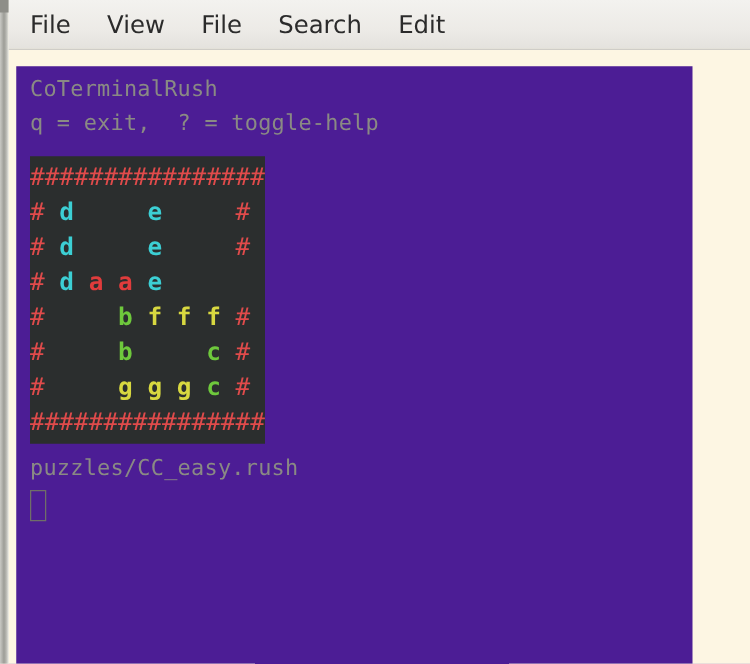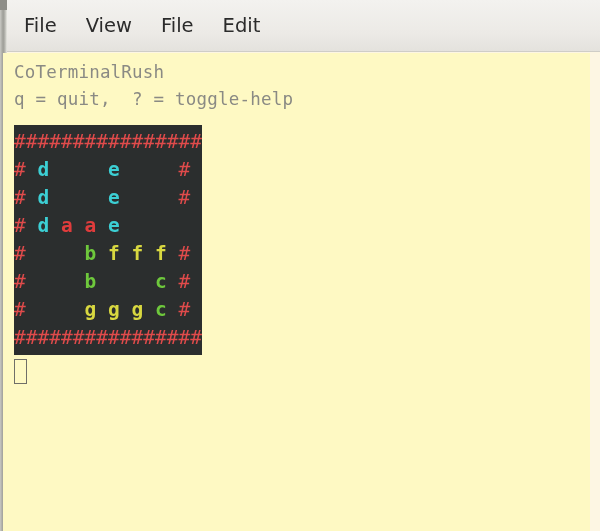--- a/index.html
+++ b/index.html
@@ -30,44 +30,44 @@
     position: absolute;
     left: 0; top: 0;
     width: 7px; height: 10px;
     background: #8e8e88;
   }
 
   
   .menubar {
     position: absolute;
     left: 7px; top: 0;
-    width: 593px; height: 52px;
+    width: 593px; height: 40px;
     background: linear-gradient(to bottom, #f3f2ef 0%, #eceae6 65%, #e4e2dd 100%);
     border-bottom: 1px solid #cfcdc7;
     display: flex;
     align-items: center;
     padding-left: 17px;
     box-sizing: border-box;
   }
   .menu-item {
     font-family: "DejaVu Sans", sans-serif;
     font-size: 19.5px;
     color: #2b2b2b;
     margin-right: 29px;
     line-height: 1;
     white-space: nowrap;
     cursor: default;
   }
 
   
   .terminal {
     position: absolute;
-    left: 3px; top: 53px;
-    width: 587px; height: 478px;
-    background: #fef9c3;
+    left: 13px; top: 53px;
+    width: 541px; height: 478px;
+    background: #4c1d95;
     padding: 6px 0 0 11px;
     box-sizing: border-box;
     font-family: "DejaVu Sans Mono", monospace;
   }
 
   .help-block {
     font-family: "DejaVu Sans Mono", monospace;
     font-size: 17.5px;
     line-height: 27px;
     color: #8a8a84;
@@ -126,26 +126,28 @@
 <div class="window">
 
   <div class="left-rail">
     <div class="left-rail-top"></div>
   </div>
 
   <div class="menubar" id="menubar">
       <div class="menu-item">File</div>
       <div class="menu-item">View</div>
       <div class="menu-item">File</div>
+      <div class="menu-item">Search</div>
       <div class="menu-item">Edit</div>
     </div>
 
   <div class="terminal">
 
-    <div class="help-block" id="help-block"><div>CoTerminalRush</div><div>q = quit,  ? = toggle-help</div></div>
+    <div class="help-block" id="help-block"><div>CoTerminalRush</div><div>q = exit,  ? = toggle-help</div></div>
 
     <div class="board" id="board"><div class="board-row"><span class="cell c-wall">##</span><span class="cell c-wall">##</span><span class="cell c-wall">##</span><span class="cell c-wall">##</span><span class="cell c-wall">##</span><span class="cell c-wall">##</span><span class="cell c-wall">##</span><span class="cell c-wall">##</span></div><div class="board-row"><span class="cell c-wall"># </span><span class="cell c-d">d </span><span class="cell c-blank">  </span><span class="cell c-blank">  </span><span class="cell c-e">e </span><span class="cell c-blank">  </span><span class="cell c-blank">  </span><span class="cell c-wall"># </span></div><div class="board-row"><span class="cell c-wall"># </span><span class="cell c-d">d </span><span class="cell c-blank">  </span><span class="cell c-blank">  </span><span class="cell c-e">e </span><span class="cell c-blank">  </span><span class="cell c-blank">  </span><span class="cell c-wall"># </span></div><div class="board-row"><span class="cell c-wall"># </span><span class="cell c-d">d </span><span class="cell c-a">a </span><span class="cell c-a">a </span><span class="cell c-e">e </span><span class="cell c-blank">  </span><span class="cell c-blank">  </span><span class="cell c-blank">  </span></div><div class="board-row"><span class="cell c-wall"># </span><span class="cell c-blank">  </span><span class="cell c-blank">  </span><span class="cell c-b">b </span><span class="cell c-f">f </span><span class="cell c-f">f </span><span class="cell c-f">f </span><span class="cell c-wall"># </span></div><div class="board-row"><span class="cell c-wall"># </span><span class="cell c-blank">  </span><span class="cell c-blank">  </span><span class="cell c-b">b </span><span class="cell c-blank">  </span><span class="cell c-blank">  </span><span class="cell c-c">c </span><span class="cell c-wall"># </span></div><div class="board-row"><span class="cell c-wall"># </span><span class="cell c-blank">  </span><span class="cell c-blank">  </span><span class="cell c-g">g </span><span class="cell c-g">g </span><span class="cell c-g">g </span><span class="cell c-c">c </span><span class="cell c-wall"># </span></div><div class="board-row"><span class="cell c-wall">##</span><span class="cell c-wall">##</span><span class="cell c-wall">##</span><span class="cell c-wall">##</span><span class="cell c-wall">##</span><span class="cell c-wall">##</span><span class="cell c-wall">##</span><span class="cell c-wall">##</span></div></div>
 
+    <div class="filename">puzzles/CC_easy.rush</div>
 
     <div class="cursor"></div>
 
   </div>
 </div>
 
 </body></html>

